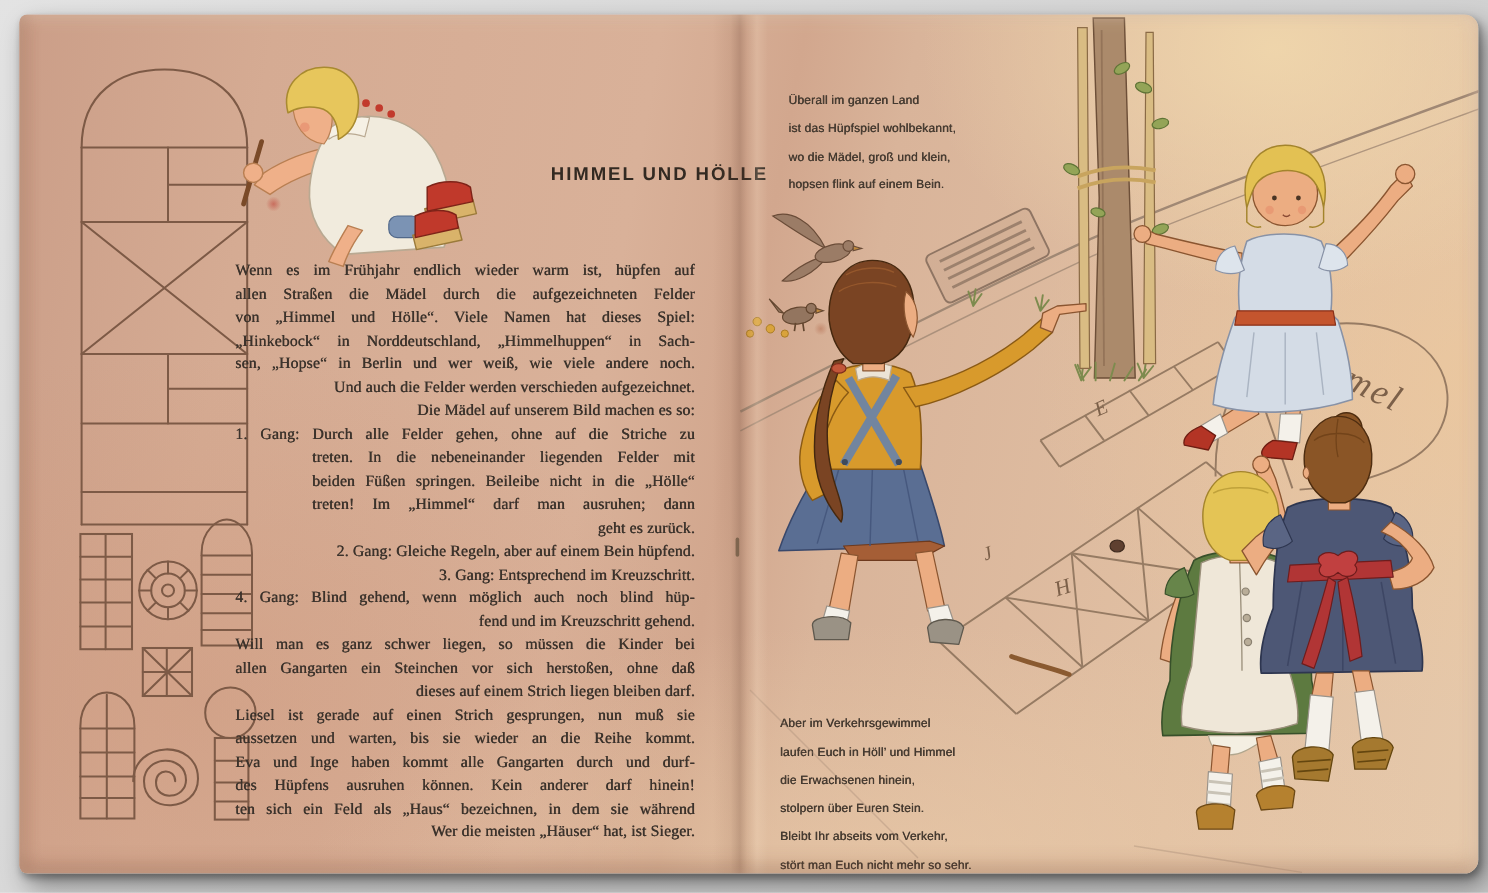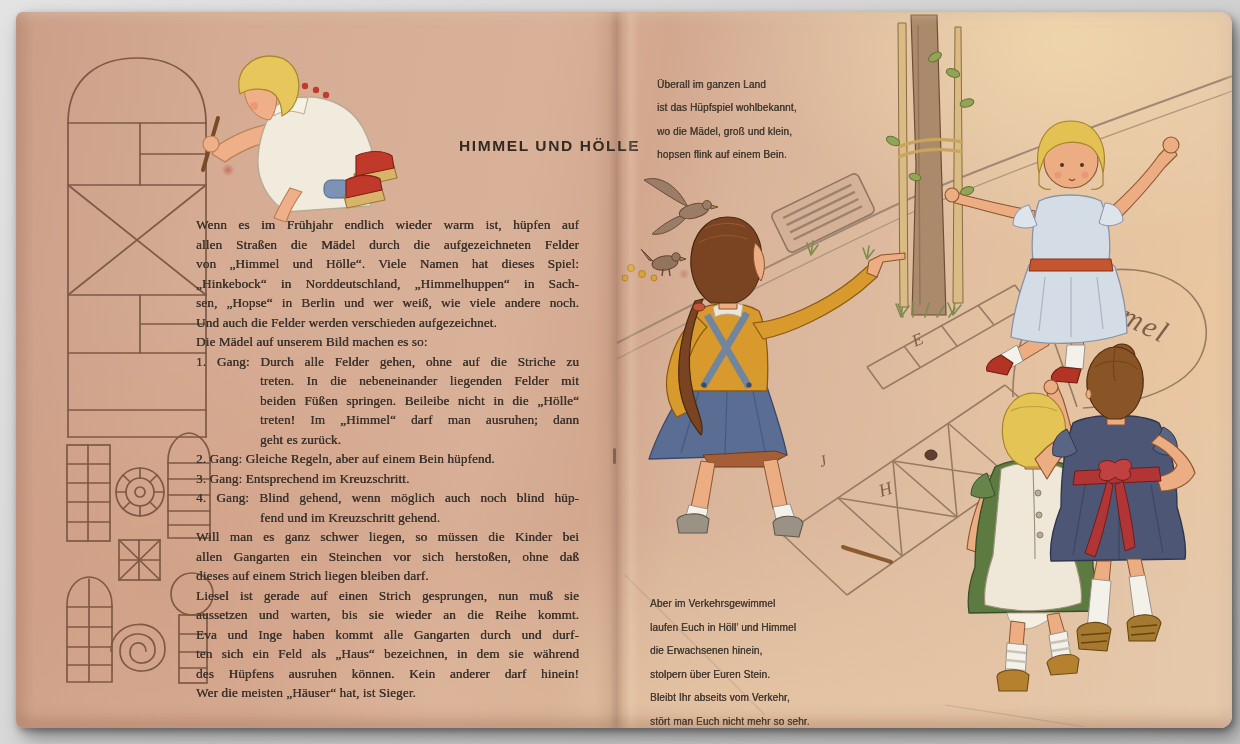--- a/index.html
+++ b/index.html
@@ -34,21 +34,21 @@
   .staple{position:absolute;left:597px;top:436px;width:3px;height:16px;background:#6f5a44;border-radius:2px;opacity:.8;}
   .title{
     position:absolute;left:399px;top:125px;font-weight:700;font-size:15.5px;letter-spacing:1.6px;
     color:#332a22;white-space:nowrap;margin-left:44px;
   }
   .bodytext{
     position:absolute;left:180px;top:203px;width:383px;
     font-size:13.2px;line-height:19.5px;color:#3c332c;
     text-shadow:.35px 0 0 currentColor;letter-spacing:.1px;font-family:Liberation Serif, serif;
   }
-  .tline{min-height:19.5px;}
+  .tline{min-height:19.5px;text-align:right;}
   .tline.j{text-align:justify;text-align-last:justify;}
   .tline.ind{padding-left:64px;}
   .poem{
     position:absolute;font-size:10px;color:#453a30;
     text-shadow:.35px 0 0 currentColor;letter-spacing:.15px;
   }
   .poem-top{left:641px;top:61px;line-height:23.3px;}
   .poem-bottom{left:634px;top:580px;line-height:23.6px;}
   svg{position:absolute;overflow:visible;}
   .svg-left-diagrams{left:32px;top:33px;}
@@ -146,22 +146,22 @@
       <div class="tline">2. Gang: Gleiche Regeln, aber auf einem Bein hüpfend.</div>
       <div class="tline">3. Gang: Entsprechend im Kreuzschritt.</div>
       <div class="tline j">4. Gang: Blind gehend, wenn möglich auch noch blind hüp-</div>
       <div class="tline ind">fend und im Kreuzschritt gehend.</div>
       <div class="tline j">Will man es ganz schwer liegen, so müssen die Kinder bei</div>
       <div class="tline j">allen Gangarten ein Steinchen vor sich herstoßen, ohne daß</div>
       <div class="tline">dieses auf einem Strich liegen bleiben darf.</div>
       <div class="tline j">Liesel ist gerade auf einen Strich gesprungen, nun muß sie</div>
       <div class="tline j">aussetzen und warten, bis sie wieder an die Reihe kommt.</div>
       <div class="tline j">Eva und Inge haben kommt alle Gangarten durch und durf-</div>
+      <div class="tline j">des Hüpfens ausruhen können. Kein anderer darf hinein!</div>
       <div class="tline j">ten sich ein Feld als „Haus“ bezeichnen, in dem sie während</div>
-      <div class="tline j">des Hüpfens ausruhen können. Kein anderer darf hinein!</div>
       <div class="tline">Wer die meisten „Häuser“ hat, ist Sieger.</div>
     </div>
 
   <div class="poem poem-top">
 
   <div>Überall im ganzen Land</div>
       <div>ist das Hüpfspiel wohlbekannt,</div>
       <div>wo die Mädel, groß und klein,</div>
       <div>hopsen flink auf einem Bein.</div>
     </div>

